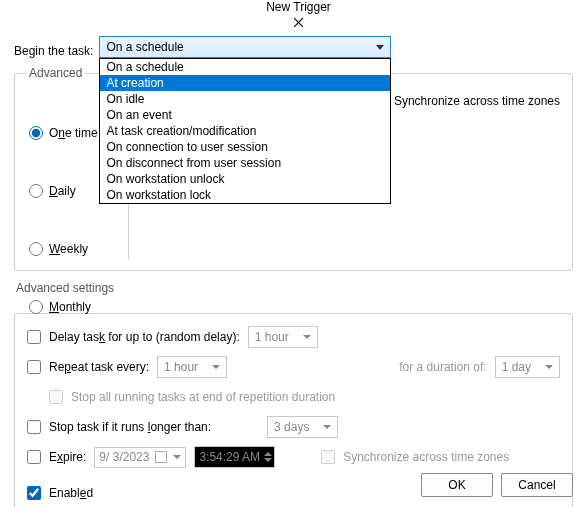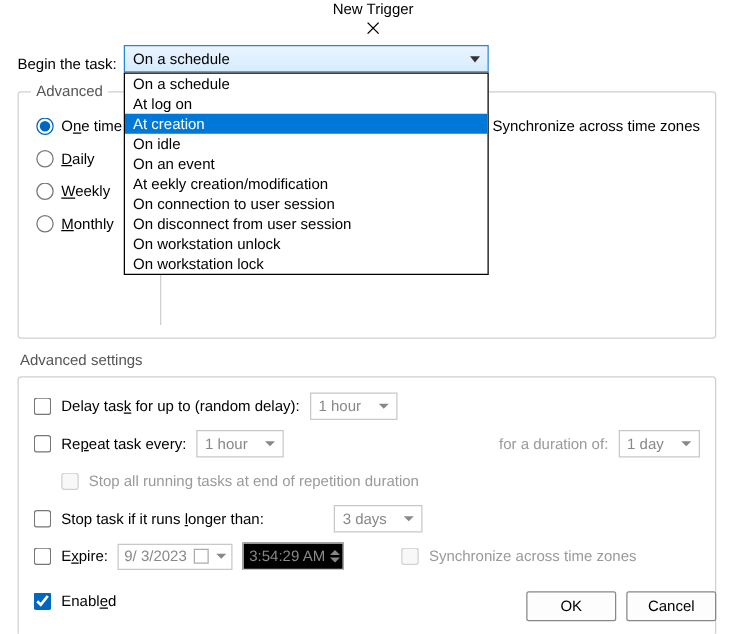--- a/index.html
+++ b/index.html
@@ -13,25 +13,25 @@
     .combo { position: relative; flex: 1; max-width: 292px; }
     .combo-btn { width: 100%; height: 22px; border: 1px solid #2a84d6; background: linear-gradient(#eaf4ff,#d6ecff); padding: 0 6px; display: flex; align-items: center; justify-content: space-between; cursor: default; }
     .combo-btn .arrow { width: 0; height: 0; border-left: 4px solid transparent; border-right: 4px solid transparent; border-top: 5px solid #333; }
     .dropdown { position: absolute; top: 22px; left: 0; width: 100%; border: 1px solid #000; background: #fff; z-index: 50; }
     .dropdown div { padding: 0 6px; height: 16px; line-height: 16px; white-space: nowrap; }
     .dropdown div.sel { background: #0078d7; color: #fff; }
     fieldset { border: 1px solid #d0d0d0; border-radius: 3px; margin-bottom: 10px; padding: 10px 10px 10px 10px; }
     legend { padding: 0 4px; color: #555; font-size: 12px; }
     .inner { display: flex; position: relative; height: 170px; }
     .radio-col { display: flex; flex-direction: column; gap: 12px; padding: 4px 20px 4px 4px; }
-    .radio { display: flex; align-items: flex-start; gap: 6px; }
+    .radio { display: flex; align-items: flex-start; gap: 6px; margin-top: 32px; }
     .radio input { width: 14px; height: 14px; accent-color: #0067c0; }
     .divider { width: 1px; background: #d0d0d0; margin: 0 10px; }
     .sync-area { position: absolute; right: 2px; top: 4px; color: #000; }
-    .adv-label { color: #555; margin: 4px 0 6px 2px; }
+    .adv-label { color: #555; margin: 4px 0 18px 2px; }
     .adv { border: 1px solid #d0d0d0; border-radius: 3px; padding: 10px 12px; }
     .adv .arow { display: flex; align-items: center; gap: 8px; min-height: 26px; margin-bottom: 4px; }
     .chk { width: 14px; height: 14px; accent-color: #0067c0; }
     .disabled { color: #9a9a9a; }
     .select-like { border:1px solid #c8c8c8; height:22px; display:inline-flex; align-items:center; padding:0 6px; gap:8px; background:#fff; color:#888; }
     .select-like .arrow-s { width:0; height:0; border-left:4px solid transparent; border-right:4px solid transparent; border-top:4px solid #888; margin-left:6px; }
     .datebox { border:1px solid #c8c8c8; height:21px; display:inline-flex; align-items:center; padding:0 4px; gap:6px; color:#888; background:#fff;}
     .datebox .cal { width:12px; height:12px; border:1px solid #aaa; position:relative;}
     .datebox .arrow-s { width:0; height:0; border-left:4px solid transparent; border-right:4px solid transparent; border-top:4px solid #888; }
     .spin { border:1px solid #c8c8c8; height:22px; display:inline-flex; align-items:center; padding:0 2px 0 4px; color:#888; background:#000000;}
@@ -59,25 +59,24 @@
 <div class="content">
   <div class="row">
     <span class="label"><span>Begin the task:</span></span>
     <div class="combo">
       <div class="combo-btn">
         <span>On a schedule</span>
         <span class="arrow"></span>
       </div>
       <div class="dropdown">
         <div>On a schedule</div>
-        <div>At log on</div>
         <div class="sel">At creation</div>
         <div>On idle</div>
         <div>On an event</div>
-        <div>At eekly creation/modification</div>
+        <div>At task creation/modification</div>
         <div>On connection to user session</div>
         <div>On disconnect from user session</div>
         <div>On workstation unlock</div>
         <div>On workstation lock</div>
       </div>
     </div>
   </div>
 
   <fieldset>
     <legend>Advanced</legend>

